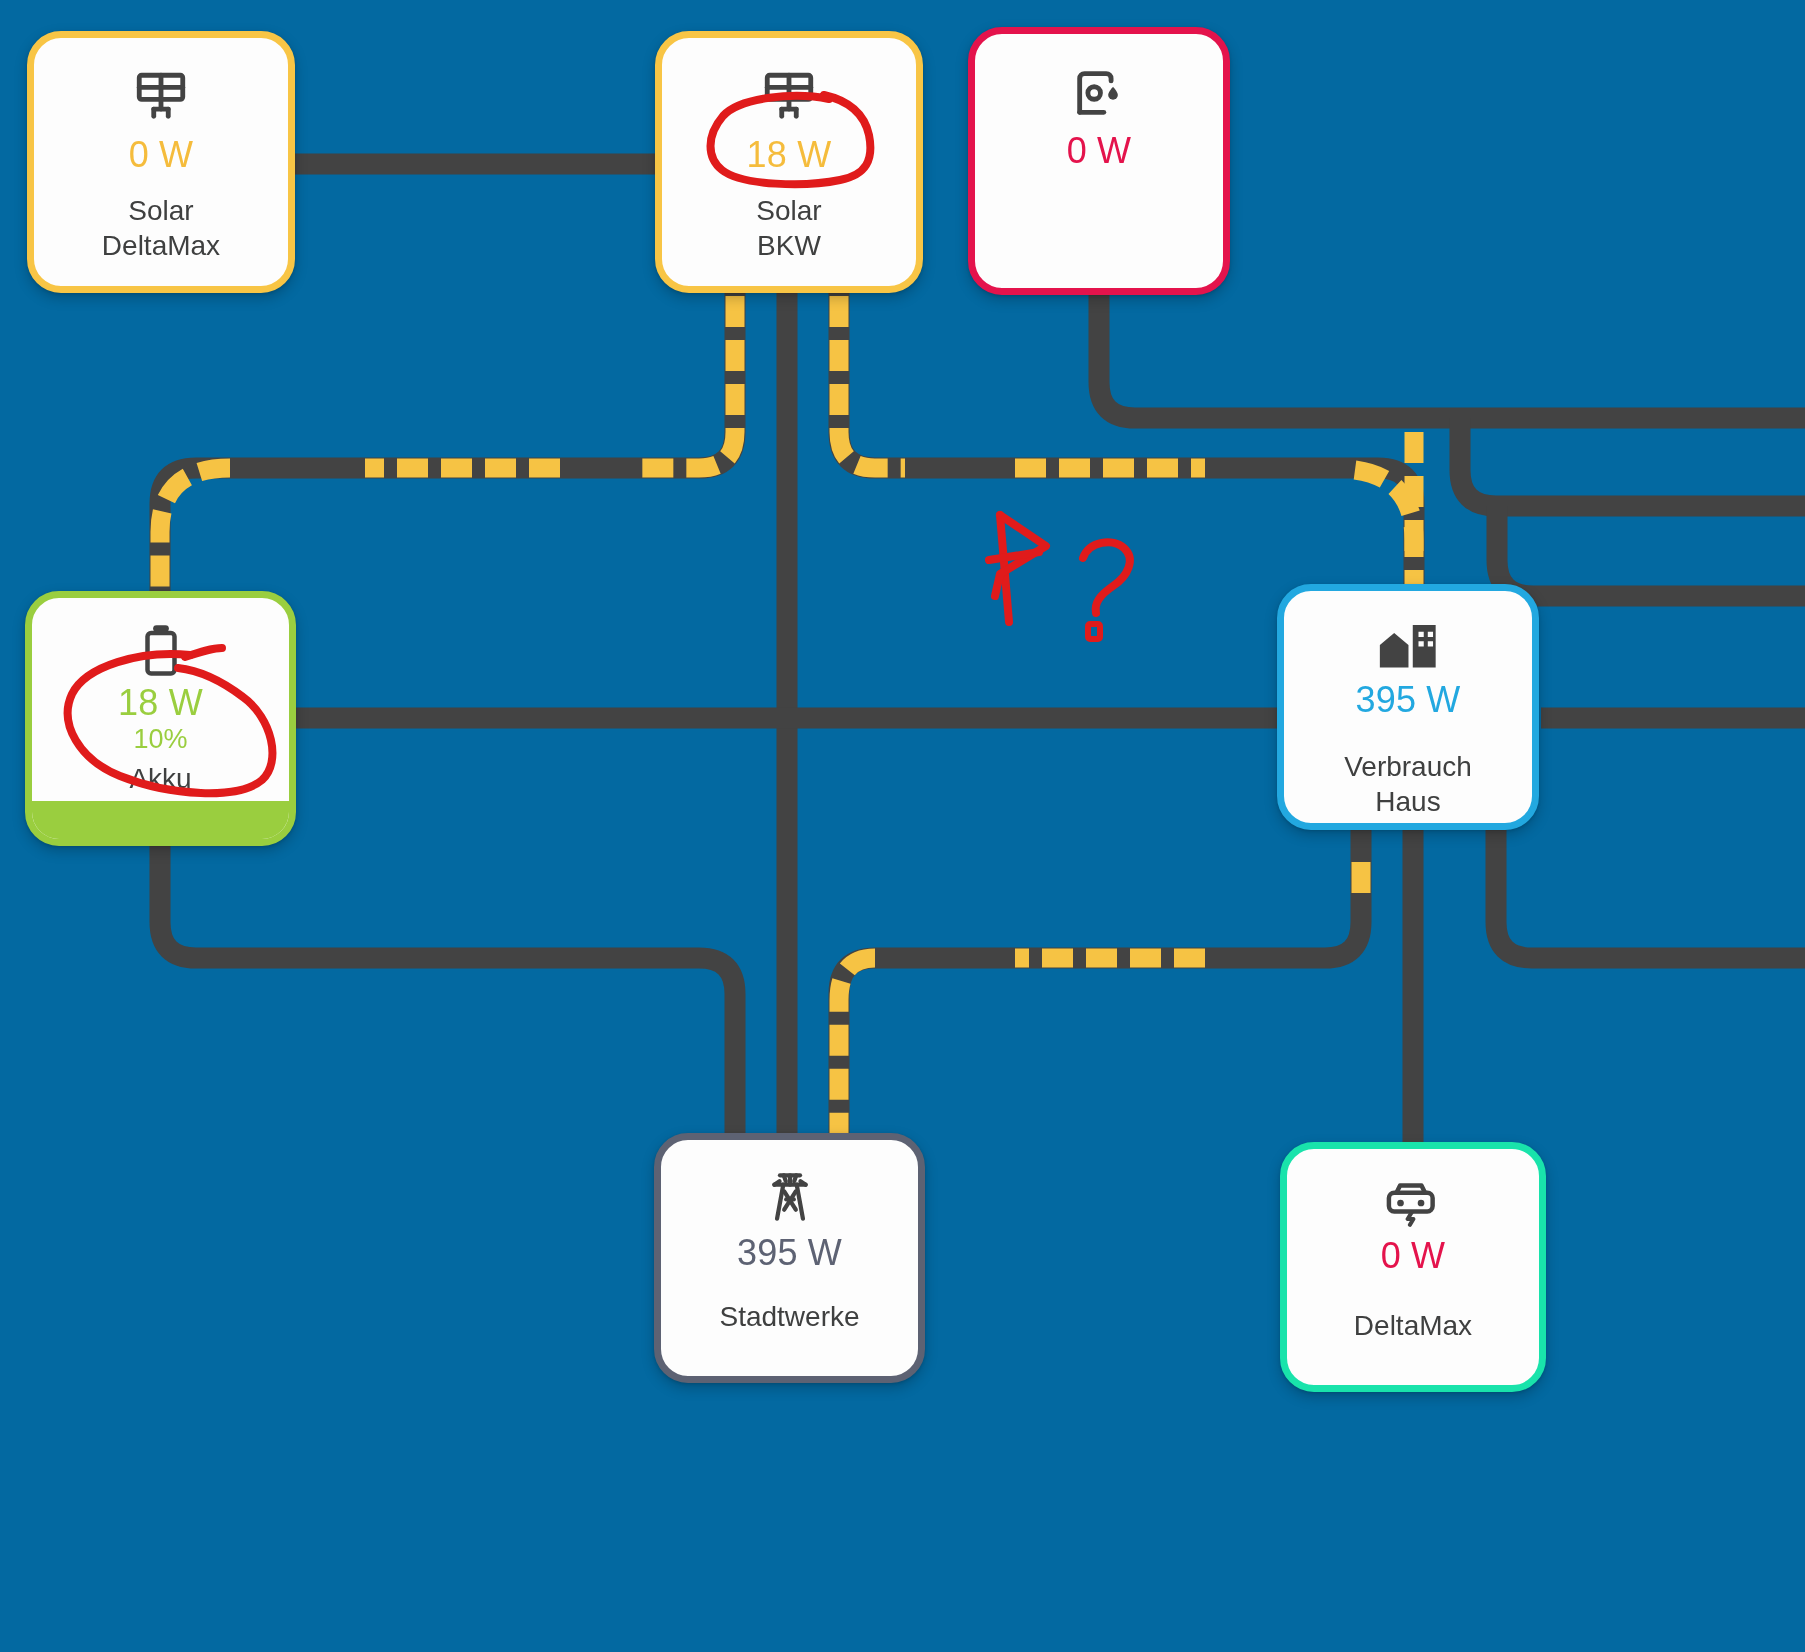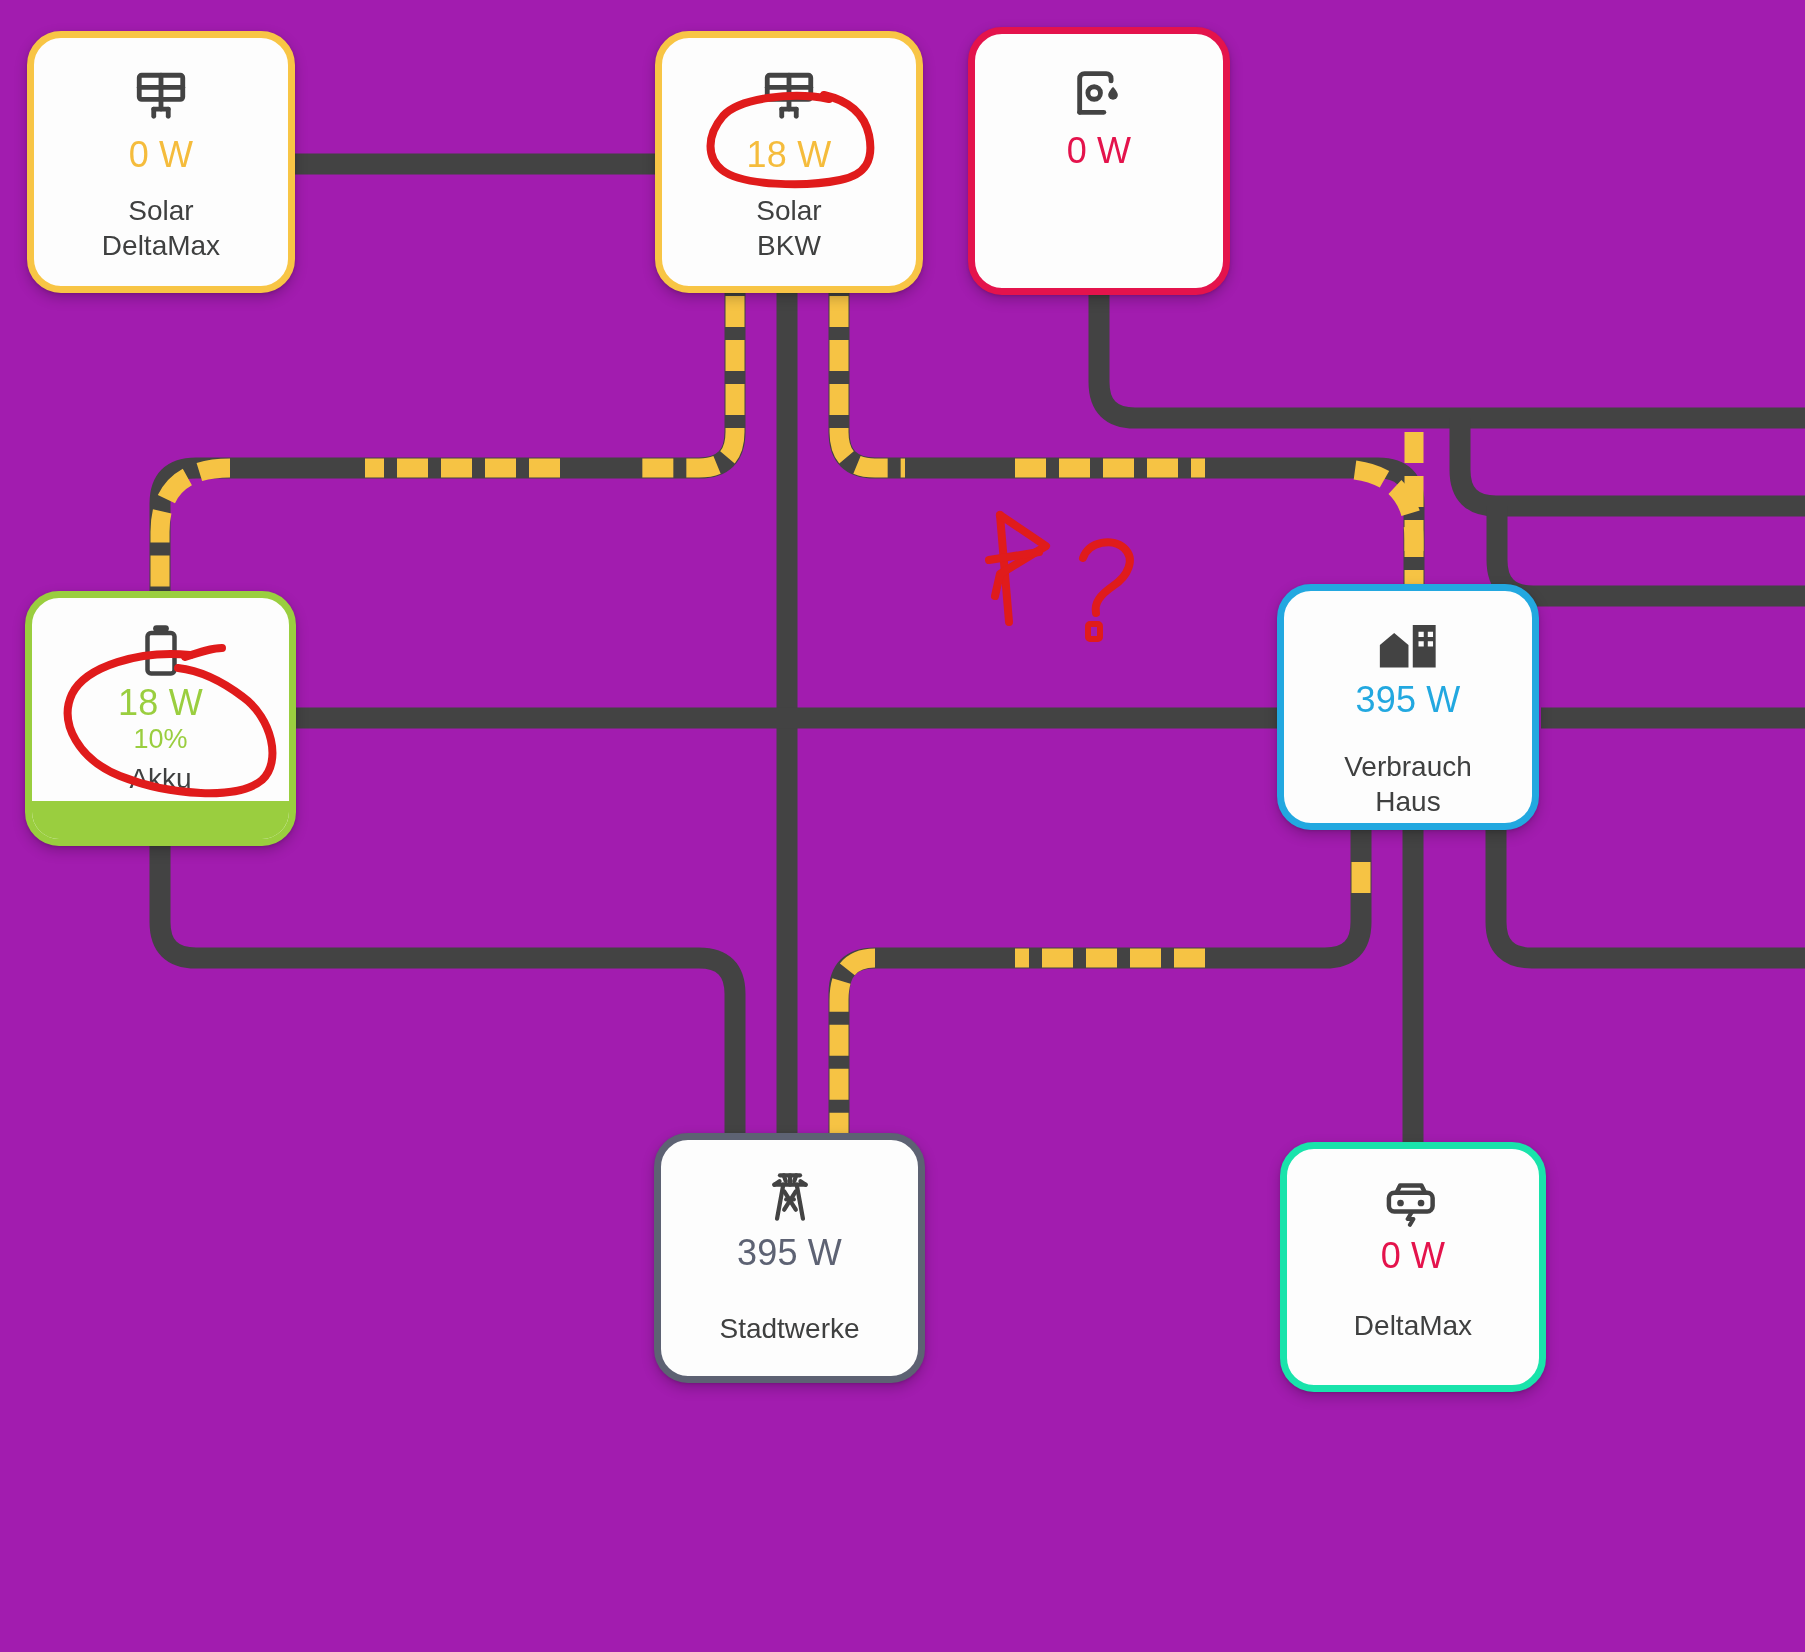--- a/index.html
+++ b/index.html
@@ -6,21 +6,21 @@
   * { box-sizing: border-box; }
   html, body {
     margin: 0; padding: 0;
     background: #ffffff;
     font-family: "Liberation Sans", sans-serif;
   }
   #stage {
     position: relative;
     width: 1805px;
     height: 1652px;
-    background: #a21caf;
+    background: #0369a1;
     overflow: hidden;
   }
 
   
   #pipes, #flows, #ink {
     position: absolute;
     left: 0; top: 0;
     width: 1805px; height: 1652px;
     pointer-events: none;
   }
@@ -86,21 +86,21 @@
   #card-solar-bkw      { left: 655px;  top: 31px;   width: 268px; height: 262px; }
   #card-dehumidifier   { left: 968px;  top: 27px;   width: 262px; height: 268px; }
   #card-battery        { left: 25px;   top: 591px;  width: 271px; height: 255px; }
   #card-house          { left: 1277px; top: 584px;  width: 262px; height: 246px; }
   #card-grid           { left: 654px;  top: 1133px; width: 271px; height: 250px; }
   #card-wallbox        { left: 1280px; top: 1142px; width: 266px; height: 250px; }
 
   #card-battery .card-inner { padding-top: 26px; }
   #card-battery .lbl { margin-top: 6px; }
   #card-grid .card-inner { padding-top: 26px; }
-  #card-grid .lbl { margin-top: 38px; }
+  #card-grid .lbl { margin-top: 26px; }
   #card-wallbox .lbl { margin-top: 32px; }
   #card-house .lbl { margin-top: 29px; }
   #card-dehumidifier .lbl { margin-top: 14px; }
 </style>
 </head>
 <body>
 
 <div id="stage">
 
   <svg id="pipes" viewBox="0 0 1805 1652" xmlns="http://www.w3.org/2000/svg">

